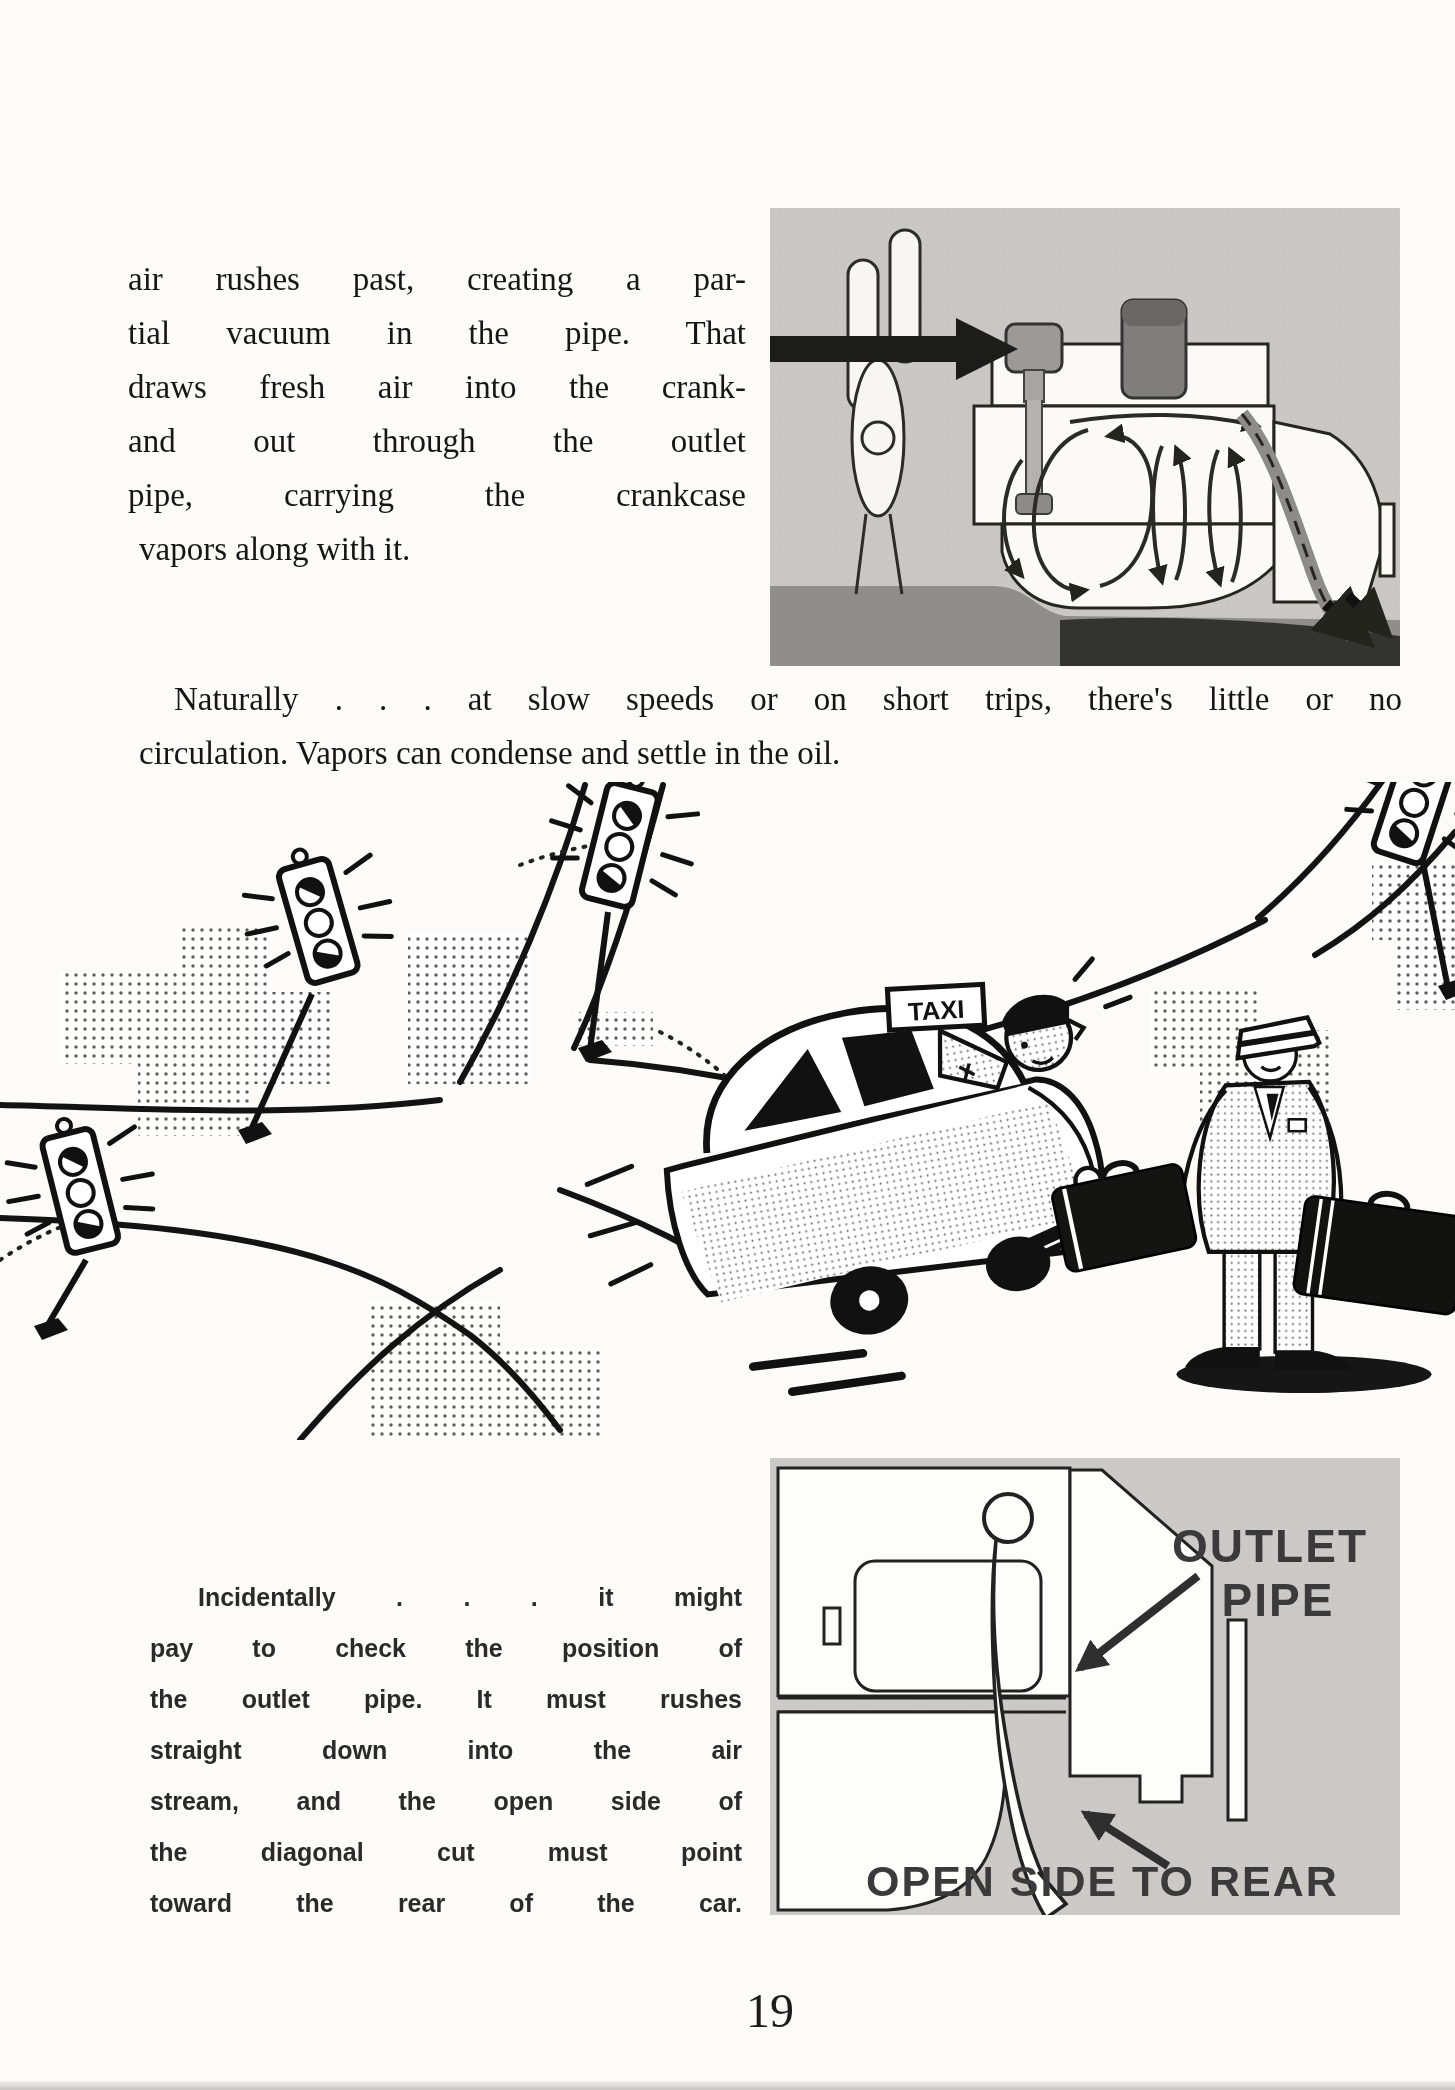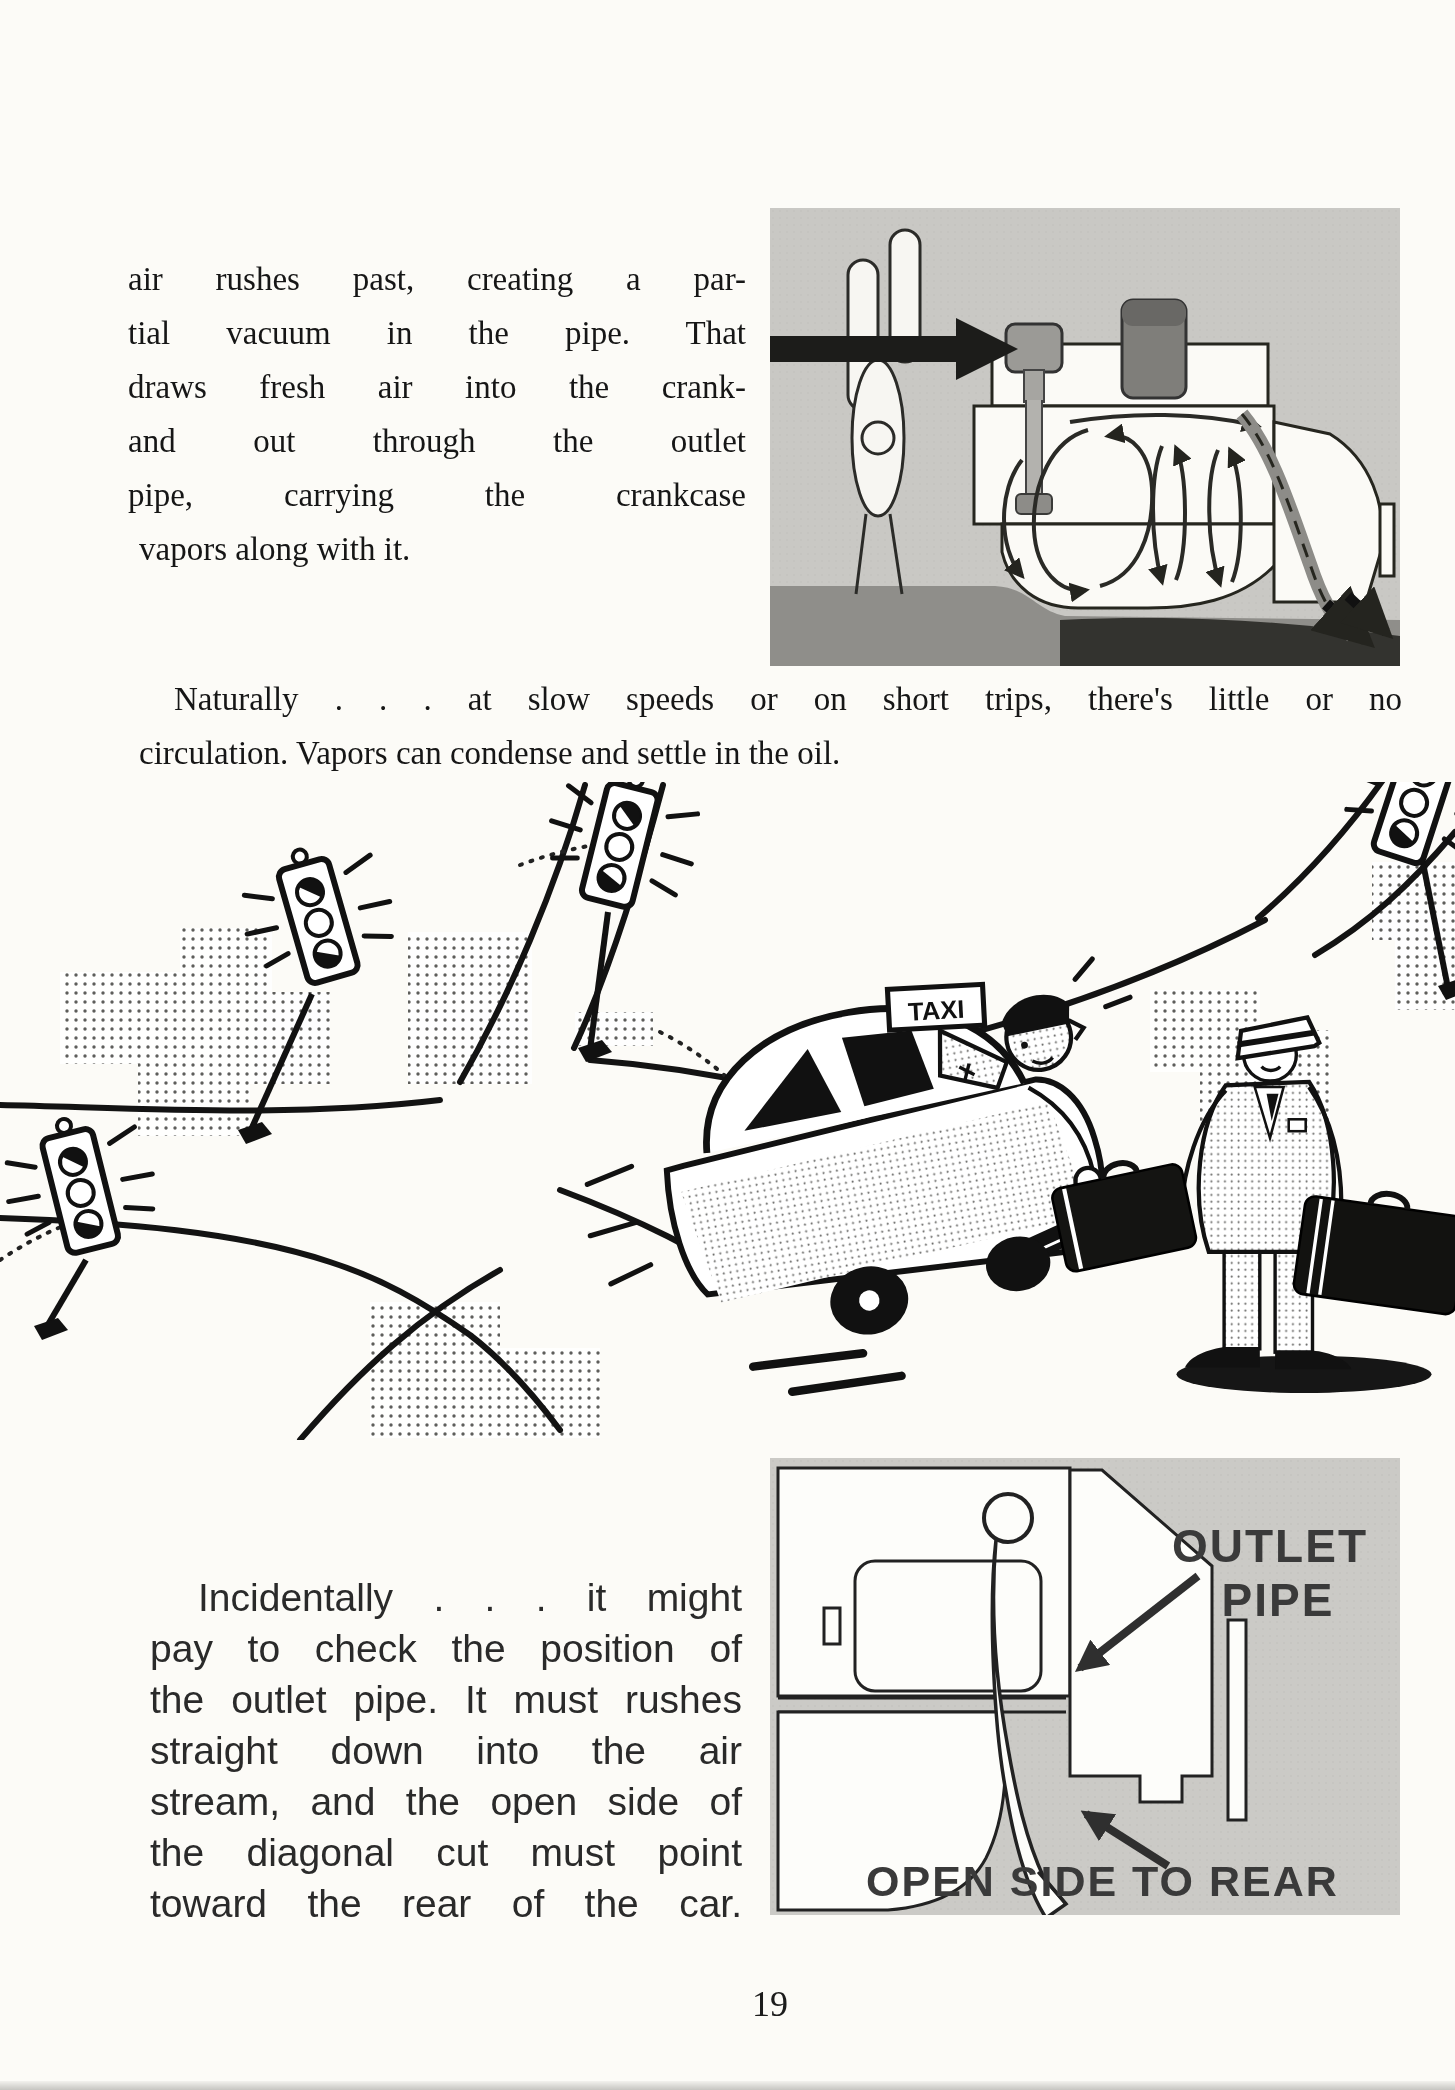--- a/index.html
+++ b/index.html
@@ -7,25 +7,25 @@
     position:relative;width:1455px;height:2090px;margin:0 auto;
     background:#fcfbf7;overflow:hidden;
     font-family:"Liberation Serif", serif;color:#161616;
   }
   
   .para{position:absolute;}
   .para-serif{font-family:"Liberation Serif", serif;font-size:33px;line-height:54px;}
   .para-serif .tline{text-align:justify;text-align-last:justify;white-space:normal;}
   .para-serif .tline-first{text-indent:46px;}
   .para-serif .tline-last{text-align-last:left;margin-left:11px;}
-  .para-bold{font-family:"Liberation Sans", sans-serif;font-weight:400;font-size:39px;line-height:51px;color:#2a2a2a;}
+  .para-bold{font-family:"Liberation Sans", sans-serif;font-weight:700;font-size:25px;line-height:51px;color:#2a2a2a;}
   .para-bold .tline{text-align:justify;text-align-last:justify;}
   .para-bold .tline-first{text-indent:48px;}
   .pagenum{position:absolute;left:700px;top:1983px;width:140px;text-align:center;
-    font-size:36px;font-family:"Liberation Serif", serif;color:#1c1c1c;}
+    font-size:48px;font-family:"Liberation Serif", serif;color:#1c1c1c;}
   
   .figure{position:absolute;background:#8b5cf6;text-decoration:underline;}
   .figure svg{display:block;}
   .diagram-label{font-family:"Liberation Sans", sans-serif;font-weight:700;fill:#3a3a3a;letter-spacing:2px;}
   .scan-edge{position:absolute;left:0;bottom:0;width:100%;height:9px;
     background:linear-gradient(#f0efeb,#b8b7b3);opacity:.8;}
   .cartoon{position:absolute;left:0;top:782px;width:1455px;height:658px;}
   .dash{stroke:#111;stroke-width:6;stroke-linecap:round;}
 </style>
 </head>

